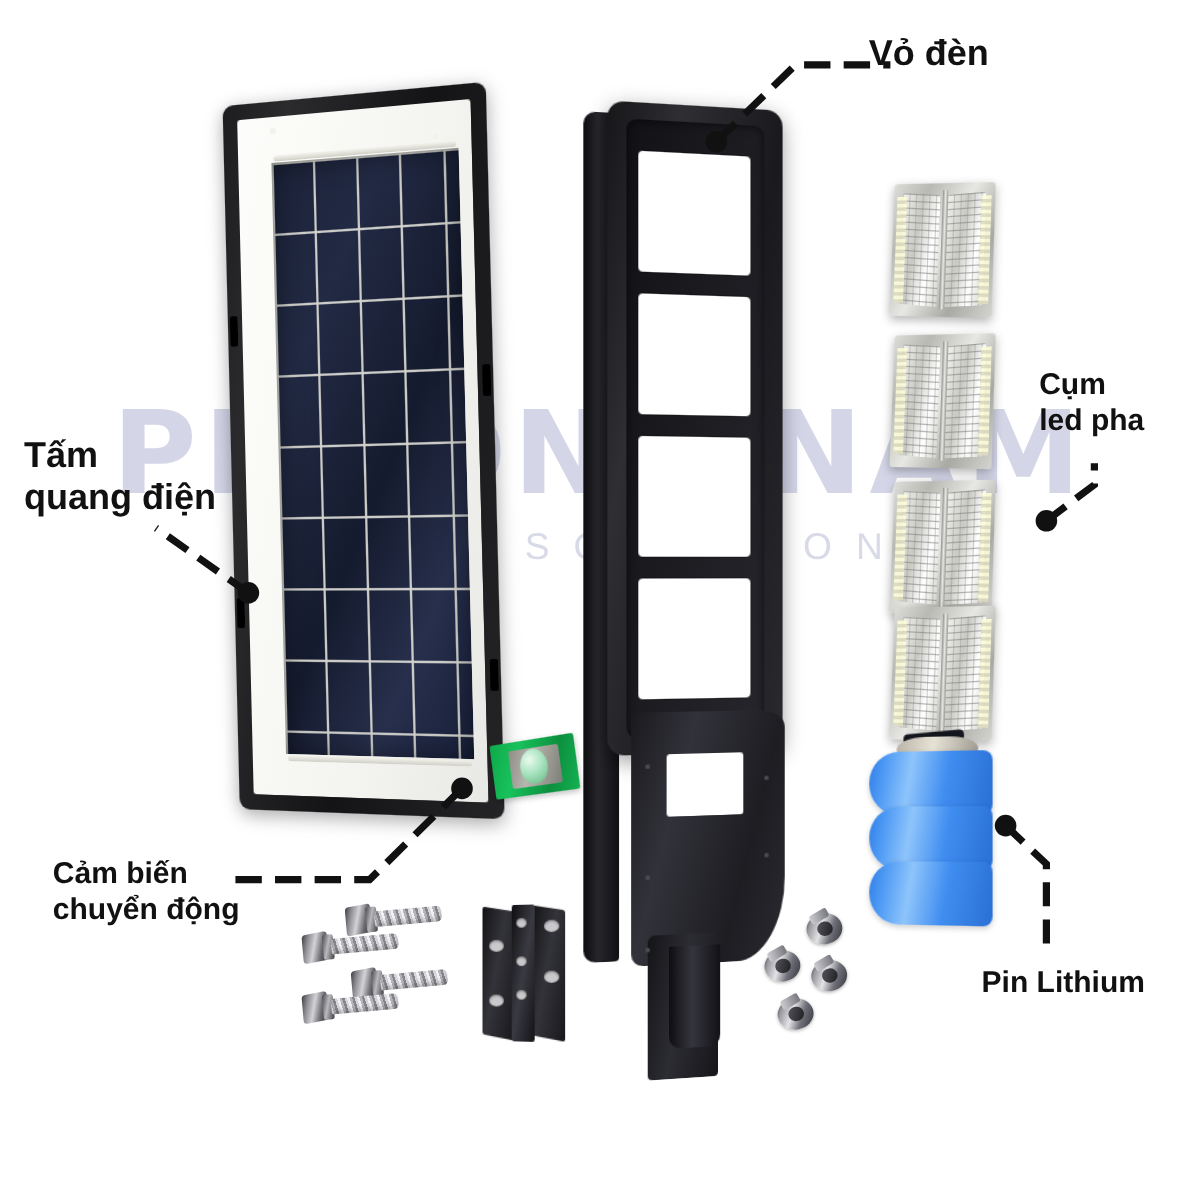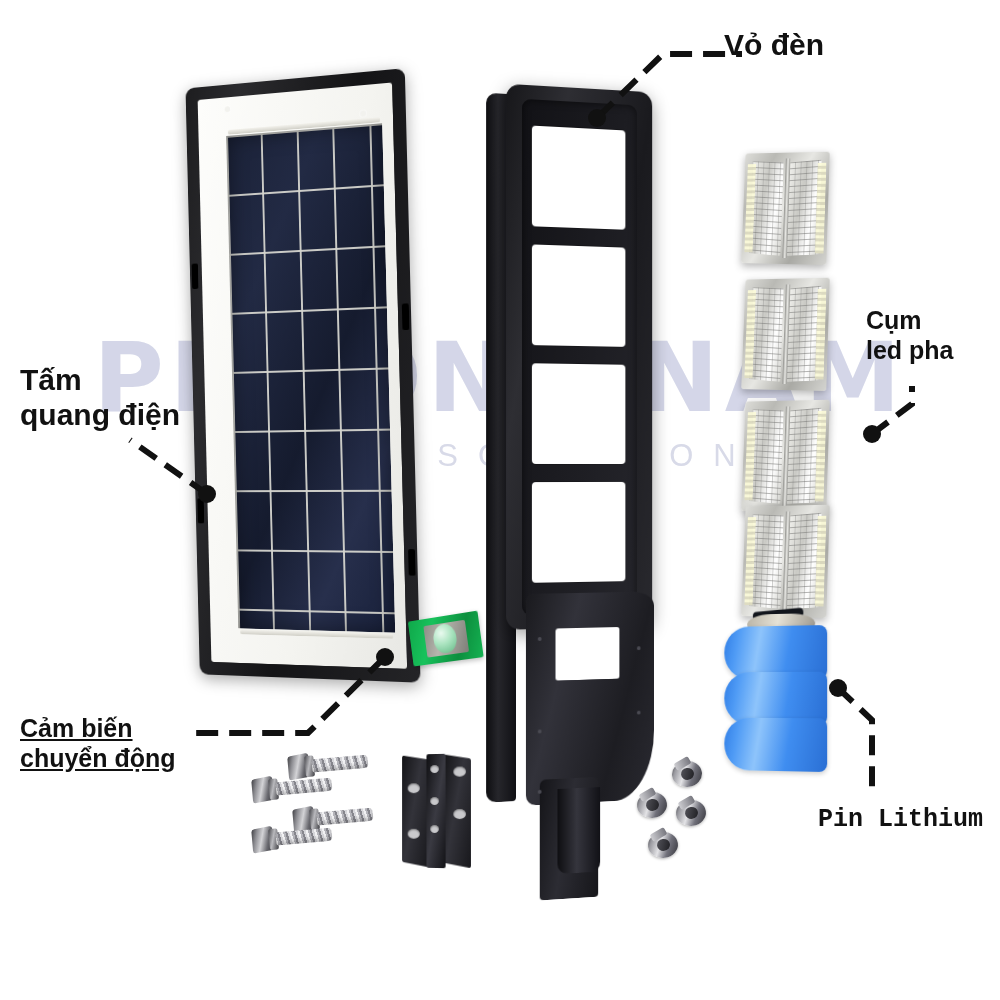--- a/index.html
+++ b/index.html
@@ -569,18 +569,18 @@
   </svg>
 
   <div class="label big" style="left:724px; top:27px;">Vỏ đèn</div>
 
   <div class="label med" style="left:866px; top:306px;">Cụm
 led pha</div>
 
   <div class="label big" style="left:20px; top:362px;">Tấm
 quang điện</div>
 
-  <div class="label med" style="left:20px; top:714px;text-decoration:underline;">Cảm biến
+  <div class="label med" style="left:44px; top:714px;">Cảm biến
 chuyển động</div>
 
-  <div class="label med" style="left:818px; top:805px;font-family:Liberation Mono, monospace;">Pin Lithium</div>
+  <div class="label med" style="left:818px; top:805px;">Pin Lithium</div>
 
 </div>
 
 </body></html>

